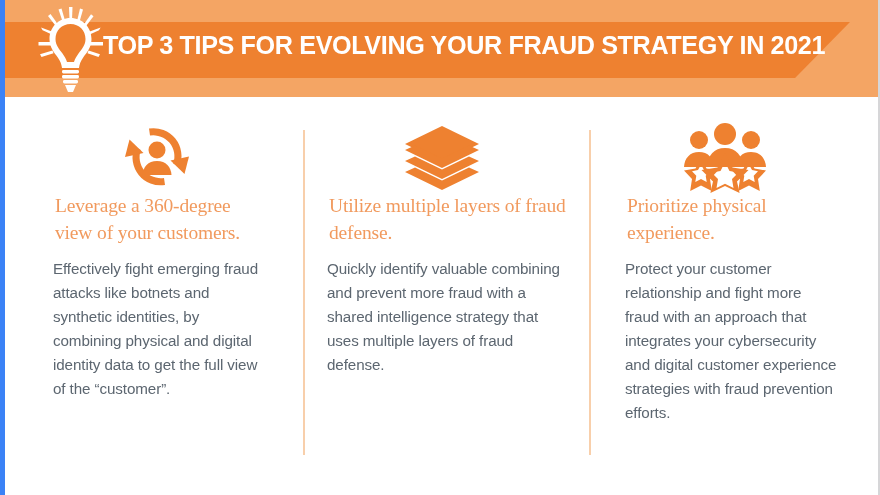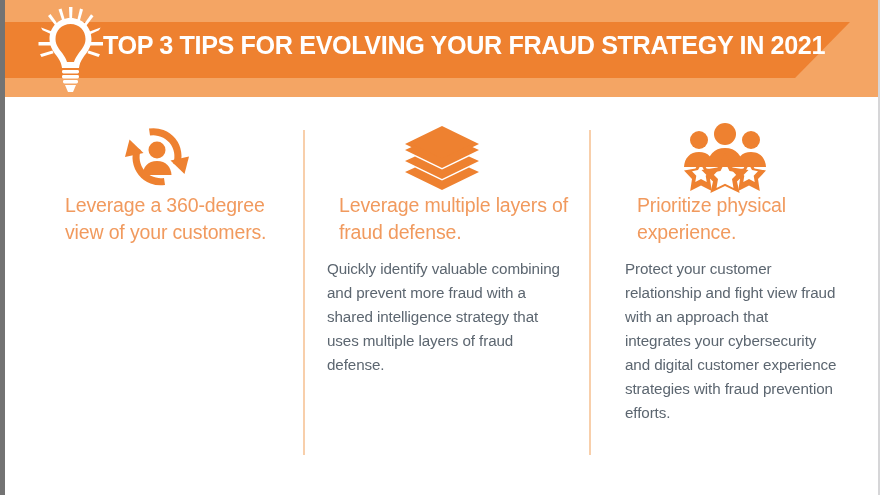--- a/index.html
+++ b/index.html
@@ -12,21 +12,21 @@
     height: 495px;
     font-family: "Liberation Sans", sans-serif;
     overflow: hidden;
   }
   #page {
     position: relative;
     width: 880px;
     height: 495px;
     background: #ffffff;
     box-sizing: border-box;
-    border-left: 5px solid #737373;
+    border-left: 5px solid #3b82f6;
     border-right: 2px solid #d6d6d8;
     overflow: hidden;
   }
 
   
   .header-band {
     position: absolute;
     left: 0;
     top: 0;
     width: 880px;
@@ -107,25 +107,25 @@
     justify-content: flex-start;
     padding-top: 24px;
     box-sizing: border-box;
   }
   .col-1 .icon-box { padding-left: 68px; }
   .col-2 .icon-box { padding-left: 76px; }
   .col-3 .icon-box { padding-left: 54px; }
 
   .col-head {
     color: #f19a5e;
-    font-family: Liberation Sans, sans-serif;
+    font-family: Liberation Serif, serif;
     font-size: 19.5px;
     line-height: 27px;
     font-weight: normal;
-    margin: 0 0 11px 12px;
+    margin: 0 0 11px 2px;
     letter-spacing: -0.15px;
   }
   .col-body {
     color: #5c6670;
     font-family: "Liberation Sans", sans-serif;
     font-size: 15.2px;
     line-height: 24px;
     margin: 0;
     letter-spacing: -0.1px;
   }
@@ -189,36 +189,37 @@
             <path d="M44 63 A28 28 0 0 1 13.5 25 L19.8 28.1 A21 21 0 0 0 43 55.9 Z"></path>
             <polygon points="8.5,17.5 22.5,31 4,35"></polygon>
 
             <circle cx="36" cy="28" r="8.5"></circle>
 
             <path d="M36 39 C27 39 22 45 21.5 53 L50.5 53 C50 45 45 39 36 39 Z"></path>
           </g>
         </svg>
       </div>
       <p class="col-head">Leverage a 360-degree view of your customers.</p>
+      <p class="col-body">Effectively fight emerging fraud attacks like botnets and synthetic identities, by combining physical and digital identity data to get the full view of the “customer”.</p>
     </div>
 
     <div class="col col-2">
       <div class="icon-box">
         <svg width="78" height="66" viewBox="0 0 78 66" xmlns="http://www.w3.org/2000/svg">
           <g fill="#ee8130">
 
             <polygon points="39,2 76,20 39,38 2,20"></polygon>
 
             <polygon points="2,26 12,21.5 39,34.5 66,21.5 76,26 39,44"></polygon>
             <polygon points="2,37 12,32.5 39,45.5 66,32.5 76,37 39,55"></polygon>
             <polygon points="2,48 12,43.5 39,56.5 66,43.5 76,48 39,66"></polygon>
           </g>
         </svg>
       </div>
-      <p class="col-head">Leverage multiple layers of fraud defense.</p>
+      <p class="col-head">Utilize multiple layers of fraud defense.</p>
       <p class="col-body">Quickly identify valuable combining and prevent more fraud with a shared intelligence strategy that uses multiple layers of fraud defense.</p>
     </div>
 
     <div class="col col-3">
       <div class="icon-box">
         <svg width="92" height="72" viewBox="0 0 92 72" xmlns="http://www.w3.org/2000/svg">
           <g fill="#ee8130">
 
             <circle cx="20" cy="19" r="9"></circle>
             <path d="M20 31 C11 31 5.5 37 5 46 L35 46 C34.5 37 29 31 20 31 Z"></path>
@@ -234,17 +235,17 @@
 
             <path d="M70 37 L75.5 47.5 L87 49.5 L79 58 L80.8 70 L70 64.5 L59.2 70 L61 58 L53 49.5 L64.5 47.5 Z
                      M70 43.5 L67 49 L61 50.2 L65.3 54.7 L64.3 61 L70 58 L75.7 61 L74.7 54.7 L79 50.2 L73 49 Z"></path>
 
             <path d="M46 32 L53.5 46.5 L69.5 49 L58 60.5 L60.6 72 L60.6 72 L46 65 L31.4 72 L34 60.5 L22.5 49 L38.5 46.5 Z
                      M46 41 L41.5 50 L32.5 51.4 L39 57.9 L37.5 67 L46 62.8 L54.5 67 L53 57.9 L59.5 51.4 L50.5 50 Z"></path>
           </g>
         </svg>
       </div>
       <p class="col-head">Prioritize physical experience.</p>
-      <p class="col-body">Protect your customer relationship and fight view fraud with an approach that integrates your cybersecurity and digital customer experience strategies with fraud prevention efforts.</p>
+      <p class="col-body">Protect your customer relationship and fight more fraud with an approach that integrates your cybersecurity and digital customer experience strategies with fraud prevention efforts.</p>
     </div>
 
   </div>
 </div>
 
 </body></html>

